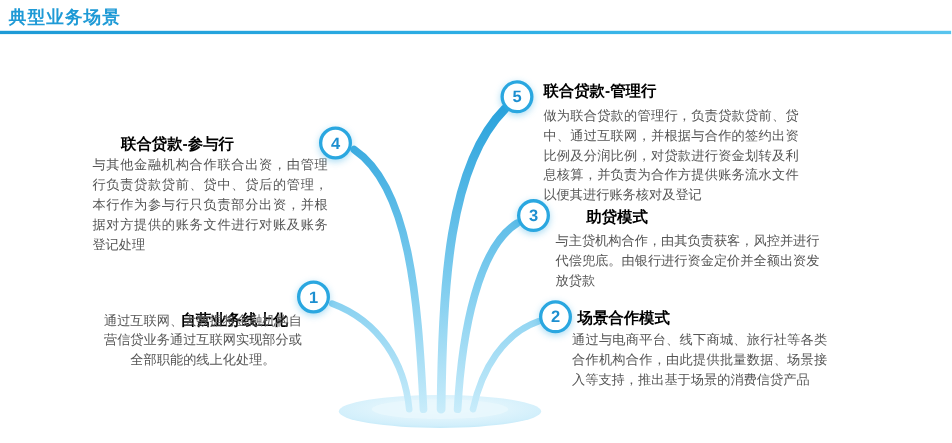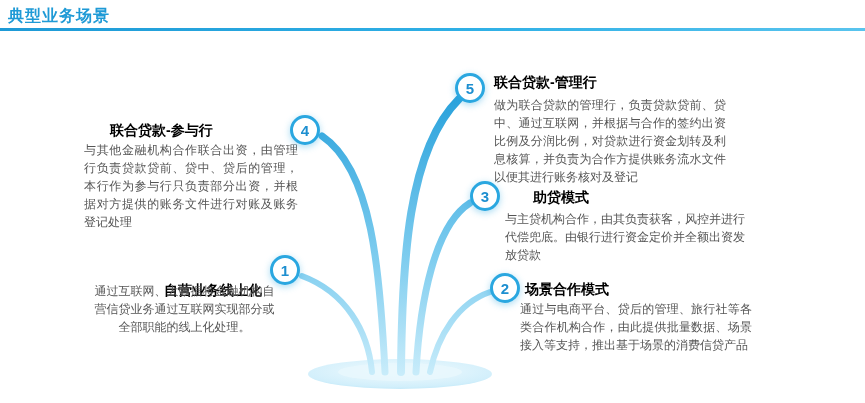--- a/index.html
+++ b/index.html
@@ -73,21 +73,21 @@
     <path d="M 385 372 C 380 270, 372 170, 322 136" fill="none" stroke="url(#streamGrad)" stroke-width="7" stroke-linecap="round"></path>
     <path d="M 401 372 C 402 260, 408 150, 459 99" fill="none" stroke="url(#streamGrad)" stroke-width="8" stroke-linecap="round"></path>
   </svg>
 
   <div class="num num-1">1</div>
   <div class="node-title t-1">自营业务线上化</div>
   <div class="node-desc d-1">通过互联网、大数据将金融机构自营信贷业务通过互联网实现部分或全部职能的线上化处理。</div>
 
   <div class="num num-2">2</div>
   <div class="node-title t-2">场景合作模式</div>
-  <div class="node-desc d-2">通过与电商平台、贷后的管理、旅行社等各类合作机构合作，由此提供批量数据、场景接入等支持，推出基于场景的消费信贷产品</div>
+  <div class="node-desc d-2">通过与电商平台、线下商城、旅行社等各类合作机构合作，由此提供批量数据、场景接入等支持，推出基于场景的消费信贷产品</div>
 
   <div class="num num-3">3</div>
   <div class="node-title t-3">助贷模式</div>
   <div class="node-desc d-3">与主贷机构合作，由其负责获客，风控并进行代偿兜底。由银行进行资金定价并全额出资发放贷款</div>
 
   <div class="num num-4">4</div>
   <div class="node-title t-4">联合贷款-参与行</div>
   <div class="node-desc d-4">与其他金融机构合作联合出资，由管理行负责贷款贷前、贷中、贷后的管理，本行作为参与行只负责部分出资，并根据对方提供的账务文件进行对账及账务登记处理</div>
 
   <div class="num num-5">5</div>

